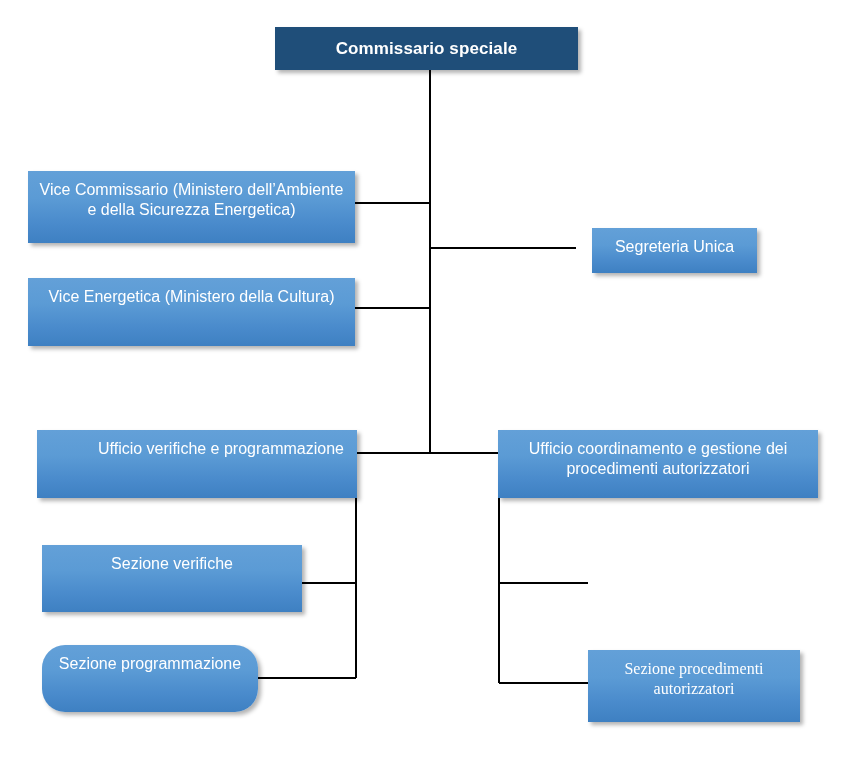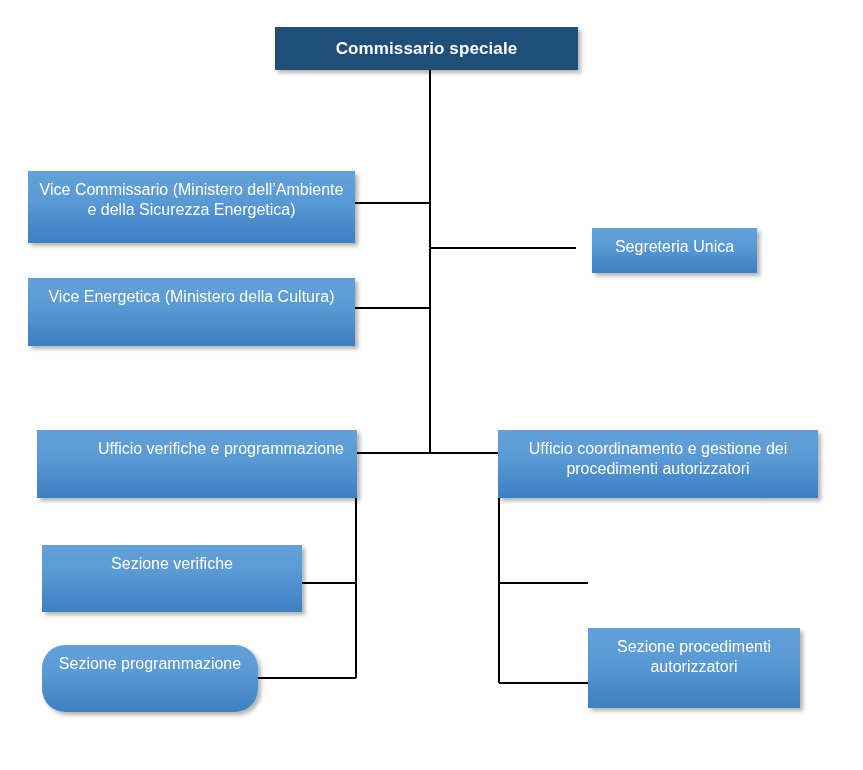--- a/index.html
+++ b/index.html
@@ -112,17 +112,17 @@
 
   <div class="node blue anchor-top" style="left: 42px; top: 545px; width: 260px; height: 67px;">
     <span class="node-label">Sezione verifiche</span>
   </div>
 
   <div class="node blue anchor-top" style="left: 42px; top: 645px; width: 216px; height: 67px; border-radius: 23px;">
     <span class="node-label">Sezione programmazione</span>
   </div>
 
 
-  <div class="node blue anchor-top" style="left: 588px; top: 628px; width: 212px; height: 80px;">
+  <div class="node blue anchor-top" style="left: 588px; top: 650px; width: 212px; height: 72px; font-family: Liberation Serif, serif;">
     <span class="node-label">Sezione procedimenti autorizzatori</span>
   </div>
 
 </div>
 
 </body></html>

